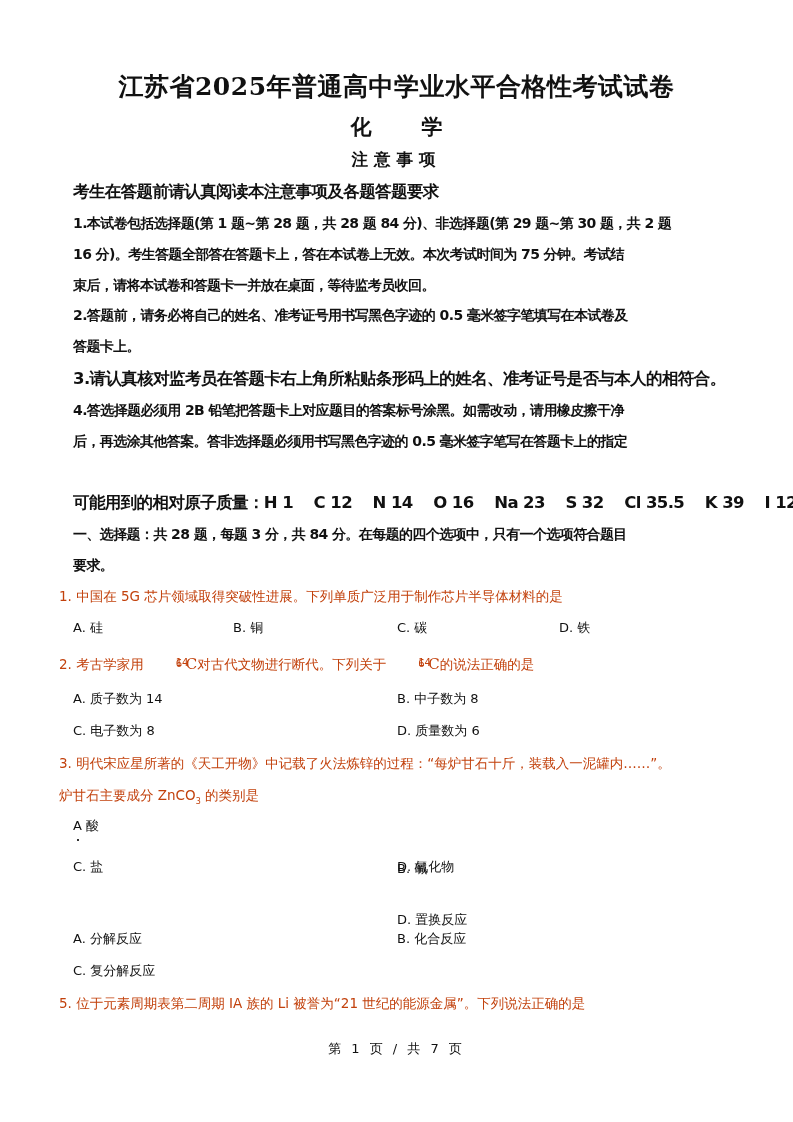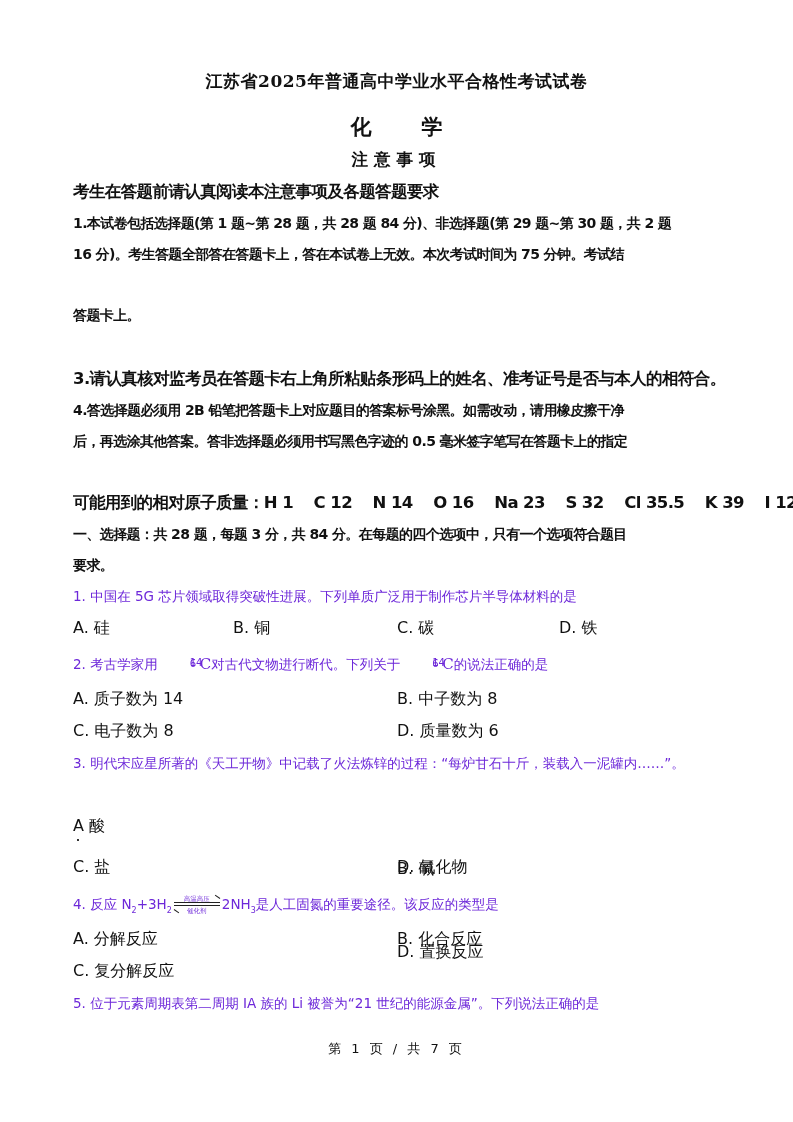--- a/index.html
+++ b/index.html
@@ -1,27 +1,27 @@
 <!DOCTYPE html>
 <html><head>
 <meta charset="utf-8">
 <style>
   html, body { margin:0; padding:0; background:#ffffff; }
   body { width:793px; height:1122px; position:relative; overflow:hidden; color:#111; font-family:"DejaVu Serif","Liberation Serif",serif; }
   .page { position:absolute; left:0; top:0; width:793px; height:1122px; background:#fff; }
-  .title { position:absolute; left:0; width:793px; text-align:center; top:70px; font-size:17px; font-weight:bold; letter-spacing:0.5px; font-family:"DejaVu Serif",serif; }
+  .title { position:absolute; left:0; width:793px; text-align:center; top:70px; font-size:25px; font-weight:bold; letter-spacing:0.5px; font-family:"DejaVu Serif",serif; }
   .subject { position:absolute; left:0; width:793px; text-align:center; top:113px; font-size:21px; font-weight:bold; font-family:"DejaVu Serif",serif; }
   .subject span { display:inline-block; }
   .subject .gap { width:50px; }
   .notice-head { position:absolute; left:0; width:793px; text-align:center; top:149px; font-size:16.5px; font-weight:bold; letter-spacing:6px; font-family:"DejaVu Sans",sans-serif; }
   .bold-line { position:absolute; left:73px; width:655px; font-size:16.5px; font-weight:bold; line-height:31px; font-family:"DejaVu Sans",sans-serif; letter-spacing:-0.6px; white-space:nowrap; }
   .para { position:absolute; left:73px; width:655px; font-size:14px; font-weight:bold; line-height:31px; font-family:"DejaVu Sans",sans-serif; letter-spacing:-0.6px; text-align:justify; }
   .para .ln { display:block; white-space:nowrap; }
-  .q { position:absolute; left:73px; font-size:13.5px; line-height:20px; font-family:"DejaVu Sans",sans-serif; white-space:nowrap; color:#6d28d9; }
-  .opt { position:absolute; font-size:16px; line-height:20px; font-family:"DejaVu Sans",sans-serif; white-space:nowrap; }
+  .q { position:absolute; left:59px; font-size:13.5px; line-height:20px; font-family:"DejaVu Sans",sans-serif; white-space:nowrap; color:#c2410c; }
+  .opt { position:absolute; font-size:13px; line-height:20px; font-family:"DejaVu Sans",sans-serif; white-space:nowrap; }
   .iso { display:inline-block; position:relative; width:10px; height:18px; vertical-align:-3px; font-size:10px;margin-left:32px; }
   .iso .sup { position:absolute; top:-1px; left:0; }
   .iso .sub { position:absolute; bottom:-2px; left:0; }
   .iso-c { font-family:"DejaVu Serif",serif; font-size:15px; }
   .arrow { display:inline-block; position:relative; width:46px; height:22px; vertical-align:-6px; margin:0 2px; }
   .arrow .top-lbl { position:absolute; top:-4px; left:0; width:46px; text-align:center; font-size:6.5px; }
   .arrow .bot-lbl { position:absolute; bottom:-6px; left:0; width:46px; text-align:center; font-size:6.5px; }
   .arrow .l1 { position:absolute; left:0; top:9px; width:46px; height:0; border-top:1px solid #222; }
   .arrow .l2 { position:absolute; left:0; top:12px; width:46px; height:0; border-top:1px solid #222; }
   .arrow .h1 { position:absolute; right:0; top:5px; width:6px; height:0; border-top:1px solid #222; transform:rotate(35deg); transform-origin:right center; }
@@ -40,23 +40,25 @@
     <span>化</span><span class="gap"></span><span>学</span>
   </div>
 
   <div class="notice-head">注意事项</div>
 
   <div class="bold-line" style="top:176px;">考生在答题前请认真阅读本注意事项及各题答题要求</div>
 
   <div class="para" style="top:208px;">
     <span class="ln">1.本试卷包括选择题(第 1 题~第 28 题，共 28 题 84 分)、非选择题(第 29 题~第 30 题，共 2 题</span>
     <span class="ln">16 分)。考生答题全部答在答题卡上，答在本试卷上无效。本次考试时间为 75 分钟。考试结</span>
+    <span class="ln">束后，请将本试卷和答题卡一并放在桌面，等待监考员收回。</span>
   </div>
 
   <div class="para" style="top:300px;">
+    <span class="ln">2.答题前，请务必将自己的姓名、准考证号用书写黑色字迹的 0.5 毫米签字笔填写在本试卷及</span>
     <span class="ln">答题卡上。</span>
   </div>
 
   <div class="bold-line" style="top:363px;">3.请认真核对监考员在答题卡右上角所粘贴条形码上的姓名、准考证号是否与本人的相符合。</div>
 
   <div class="para" style="top:395px;">
     <span class="ln">4.答选择题必须用 2B 铅笔把答题卡上对应题目的答案标号涂黑。如需改动，请用橡皮擦干净</span>
     <span class="ln">后，再选涂其他答案。答非选择题必须用书写黑色字迹的 0.5 毫米签字笔写在答题卡上的指定</span>
   </div>
 
@@ -75,30 +77,30 @@
 
   <div class="q" style="top:654px;">
     <span>2. 考古学家用</span><span class="iso"><span class="sup">14</span><span class="sub">6</span></span><span class="iso-c">C</span><span>对古代文物进行断代。下列关于</span><span class="iso"><span class="sup">14</span><span class="sub">6</span></span><span class="iso-c">C</span><span>的说法正确的是</span>
   </div>
   <div class="opt" style="left:73px; top:689px;">A. 质子数为 14</div>
   <div class="opt" style="left:397px; top:689px;">B. 中子数为 8</div>
   <div class="opt" style="left:73px; top:721px;">C. 电子数为 8</div>
   <div class="opt" style="left:397px; top:721px;">D. 质量数为 6</div>
 
   <div class="q" style="top:753px;">3. 明代宋应星所著的《天工开物》中记载了火法炼锌的过程：“每炉甘石十斤，装载入一泥罐内……”。</div>
+  <div class="q" style="top:785px;">
+    <span>炉甘石主要成分 ZnCO</span><sub style="font-size:8px;">3</sub><span> 的类别是</span>
+  </div>
   <div class="opt" style="left:73px; top:816px;">A 酸</div>
   <div class="dot"></div>
   <div class="opt" style="left:397px; top:816px;margin-top:43px;">B. 碱</div>
   <div class="opt" style="left:73px; top:857px;">C. 盐</div>
   <div class="opt" style="left:397px; top:857px;">D. 氧化物</div>
 
-  <div class="q" style="top:893px;">
-    <span>4. 反应 N</span><sub style="font-size:8px;">2</sub><span>+3H</span><sub style="font-size:8px;">2</sub><span class="arrow"><span class="top-lbl">高温高压</span><span class="l1"></span><span class="l2"></span><span class="h1"></span><span class="h2"></span><span class="bot-lbl">催化剂</span></span><span>2NH</span><sub style="font-size:8px;">3</sub><span>是人工固氮的重要途径。该反应的类型是</span>
-  </div>
   <div class="opt" style="left:73px; top:929px;">A. 分解反应</div>
   <div class="opt" style="left:397px; top:929px;">B. 化合反应</div>
   <div class="opt" style="left:73px; top:961px;">C. 复分解反应</div>
-  <div class="opt" style="left:397px; top:942px;">D. 置换反应</div>
+  <div class="opt" style="left:397px; top:910px;">D. 置换反应</div>
 
   <div class="q" style="top:993px;">5. 位于元素周期表第二周期 IA 族的 Li 被誉为“21 世纪的能源金属”。下列说法正确的是</div>
 
   <div class="footer">第 1 页 / 共 7 页</div>
 </div>
 
 </body></html>

